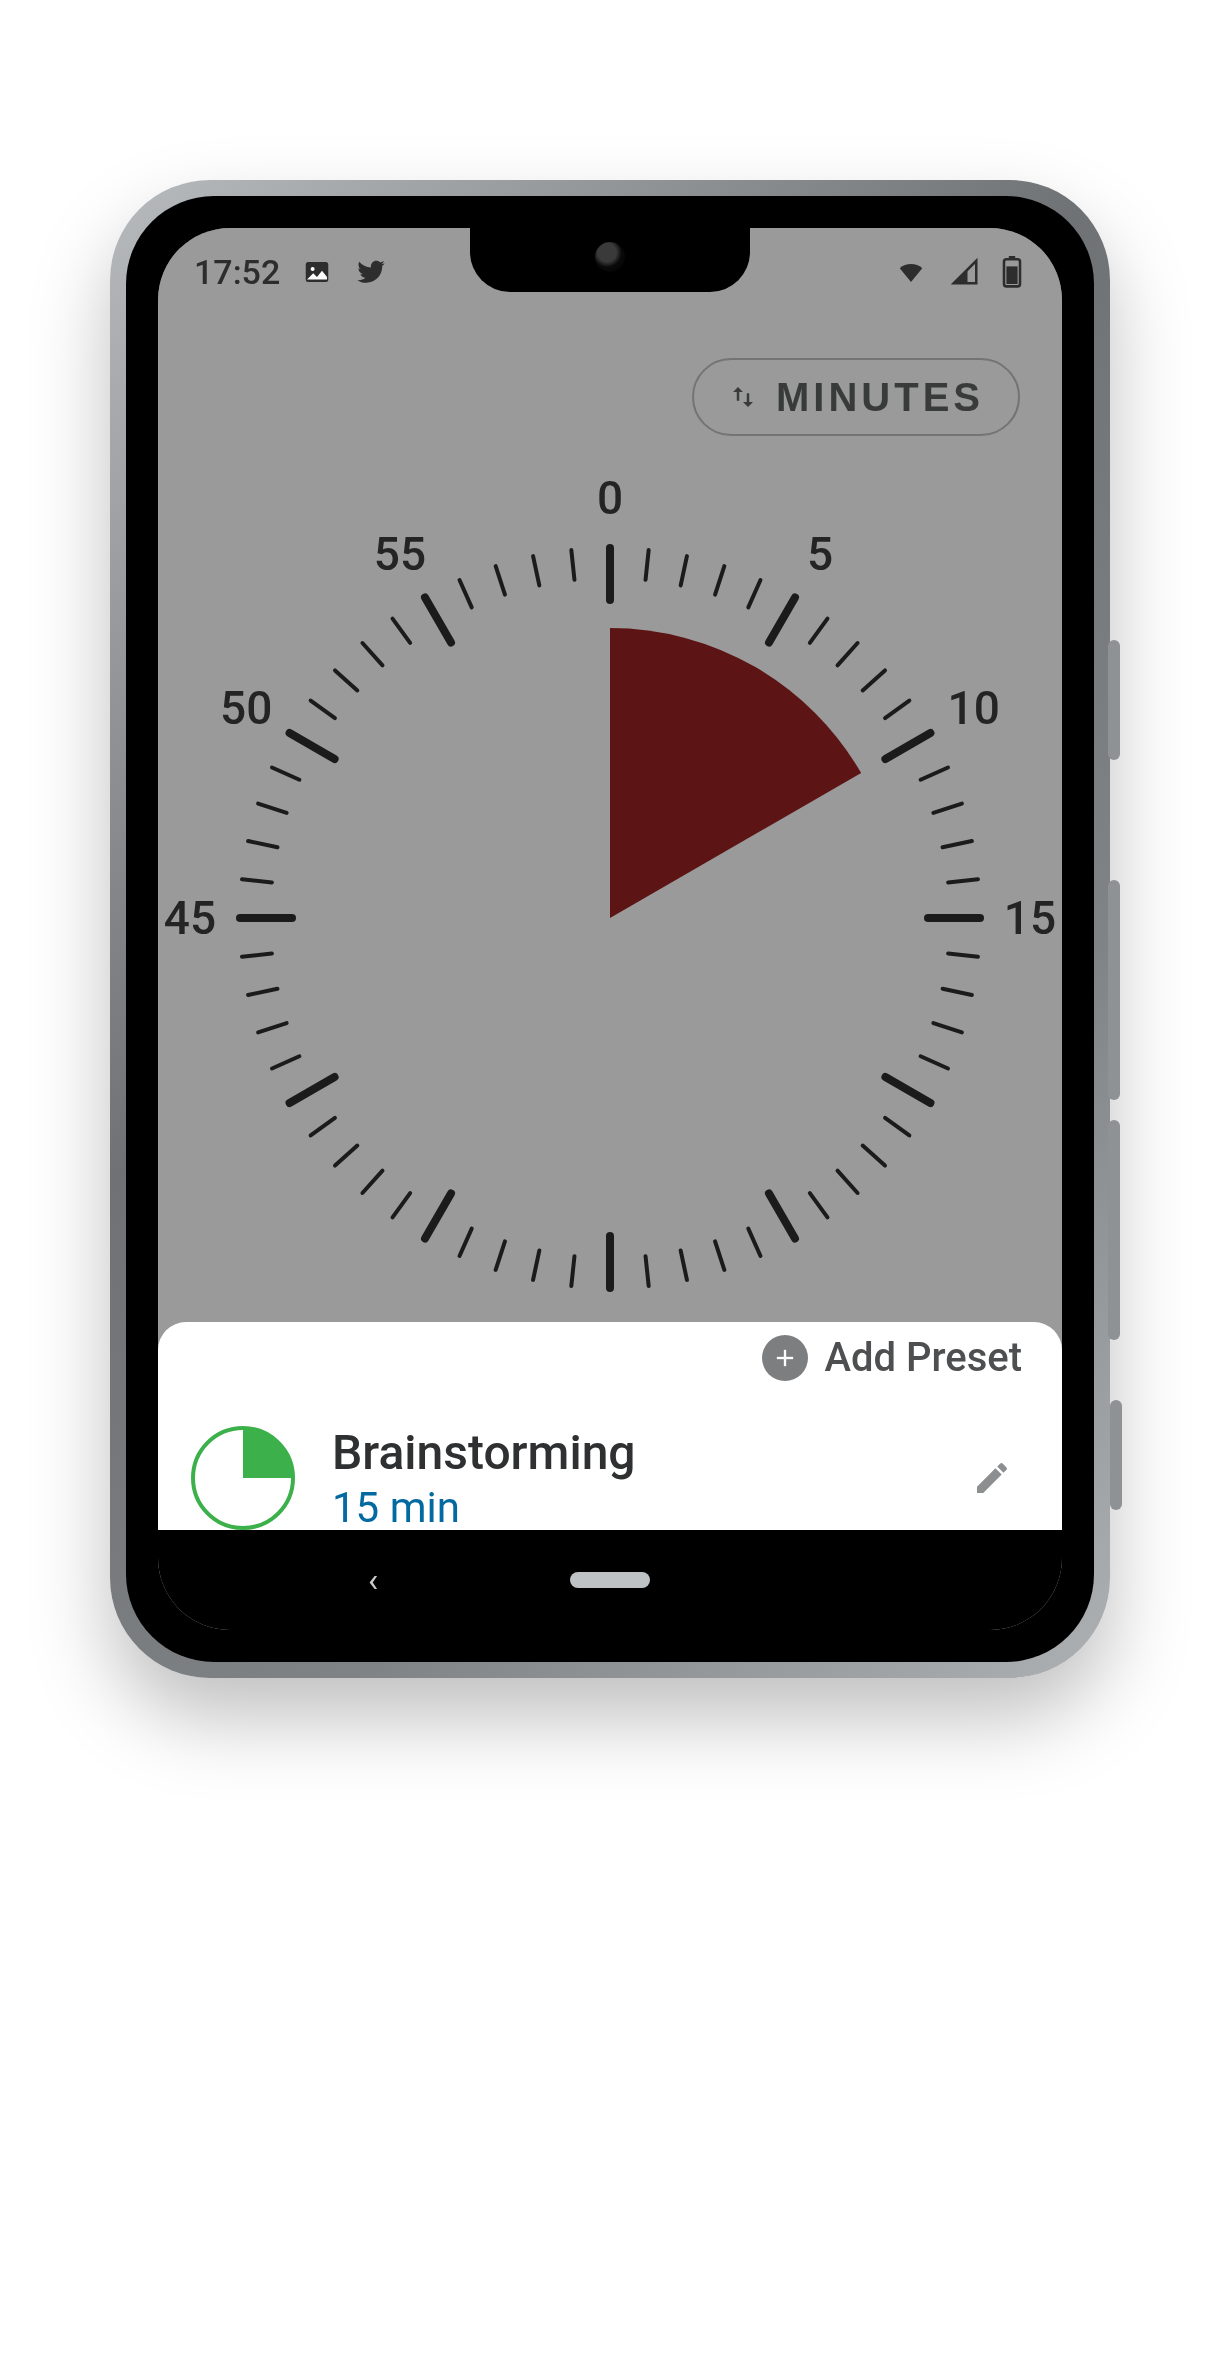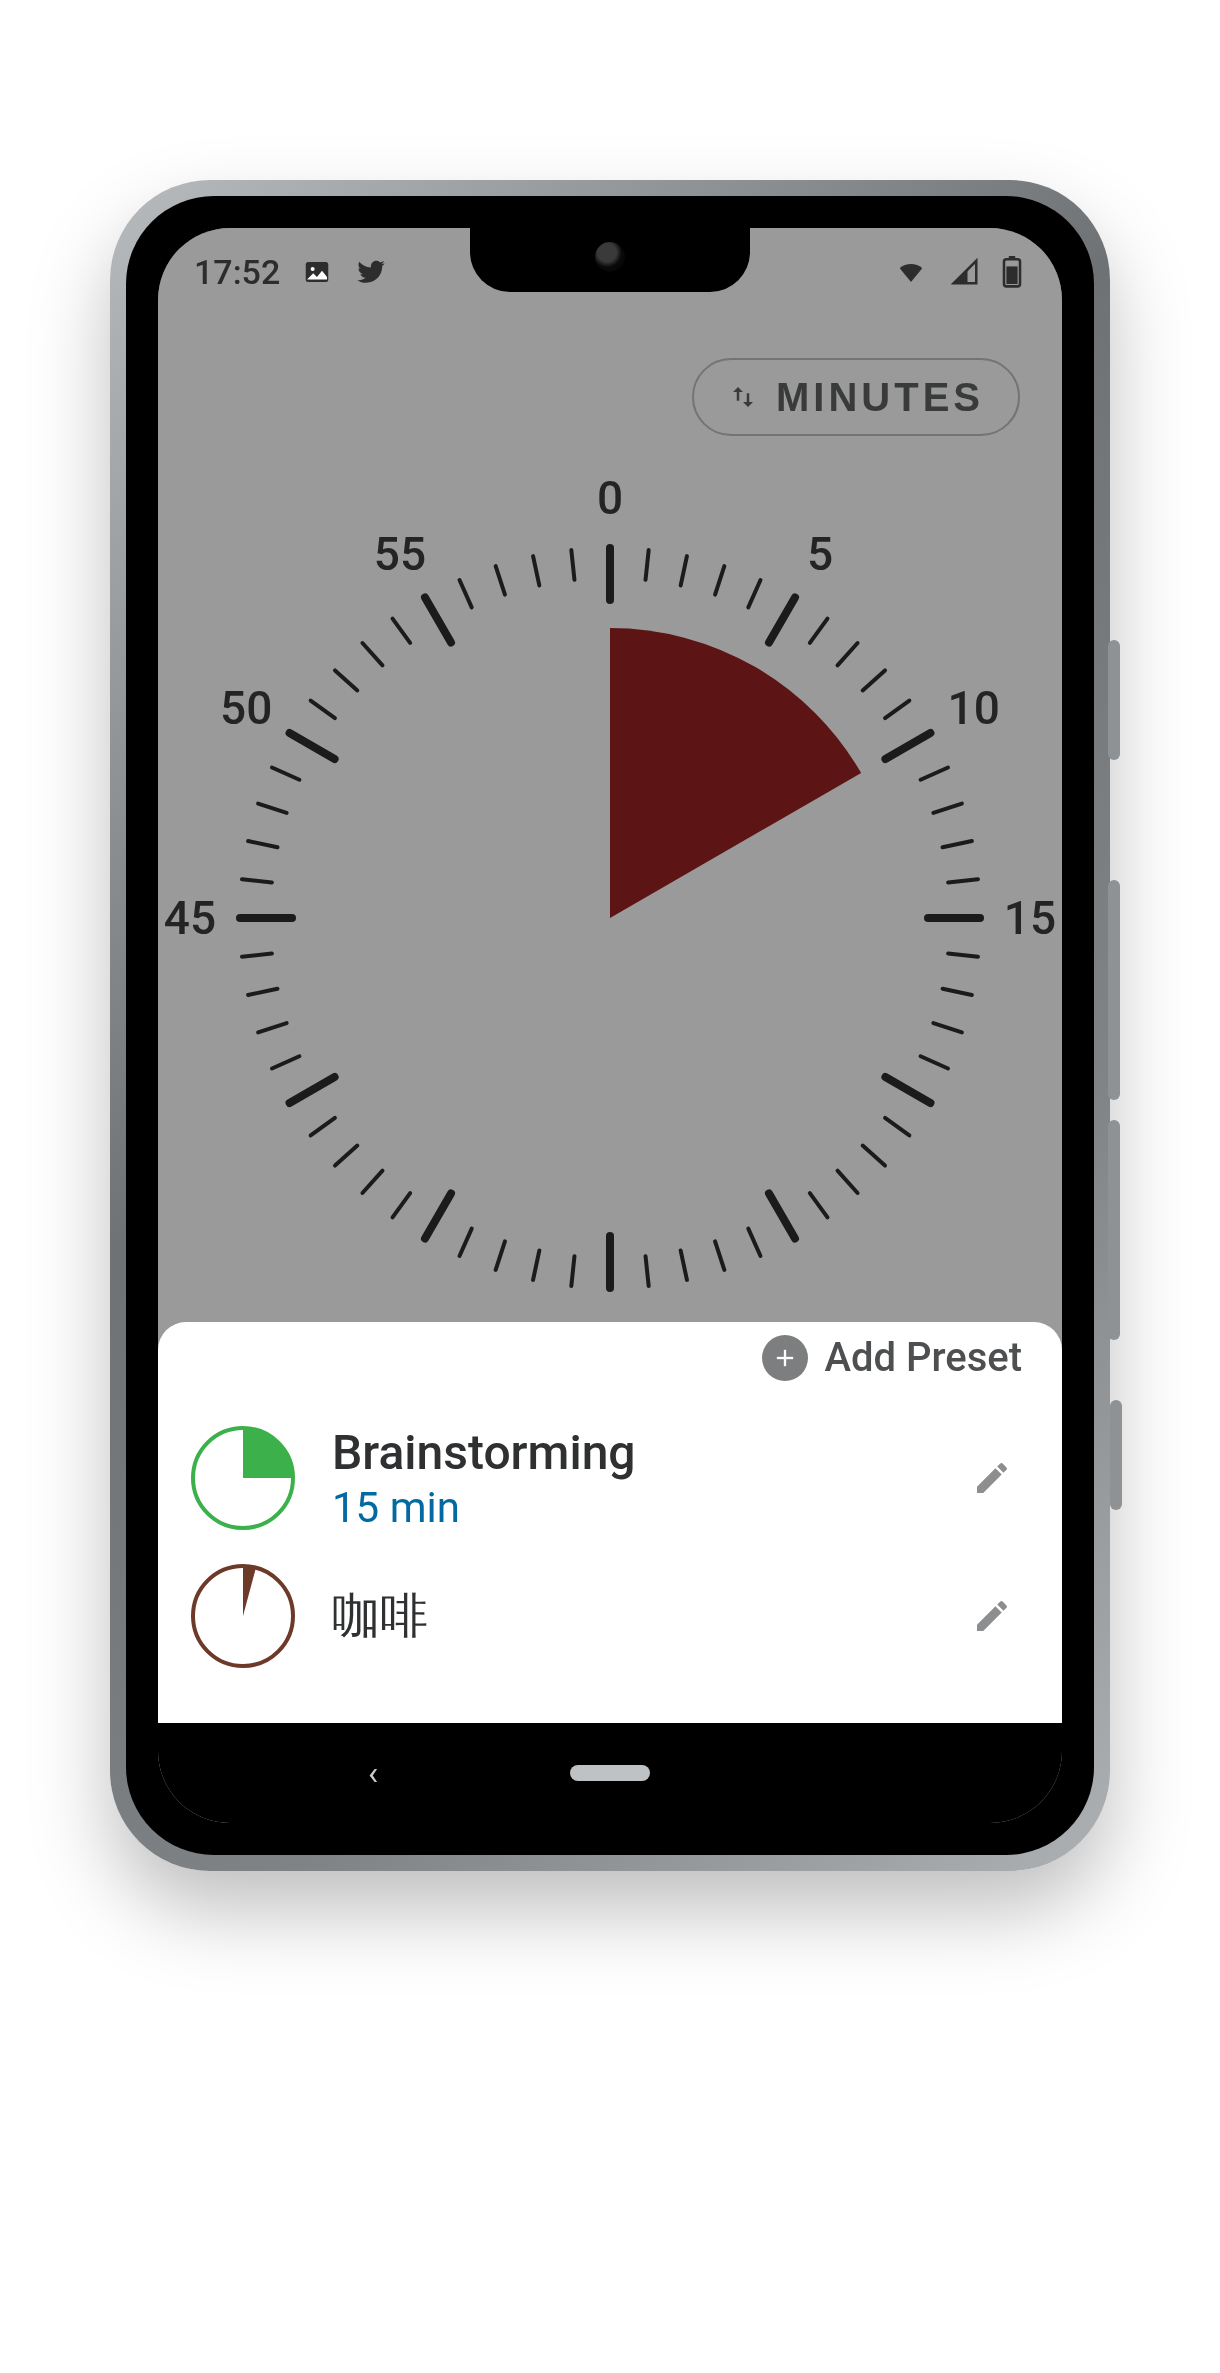--- a/index.html
+++ b/index.html
@@ -4,21 +4,21 @@
 <style>
   * { box-sizing: border-box; margin: 0; padding: 0; }
   html, body { width: 1220px; height: 2373px; background: #ffffff; font-family: -apple-system, "Segoe UI", Roboto, Helvetica, Arial, sans-serif; }
 
   
   .phone-frame {
     position: absolute;
     left: 110px;
     top: 180px;
     width: 1000px;
-    height: 1691px;
+    height: 1498px;
     border-radius: 100px;
     background: linear-gradient(135deg,#b8bbbe,#6f7274 40%,#808386 70%,#aeb1b4);
     box-shadow: 0 40px 80px rgba(0,0,0,.25);
   }
   .phone-inner {
     position: absolute;
     inset: 16px;
     border-radius: 88px;
     background: #000;
   }

